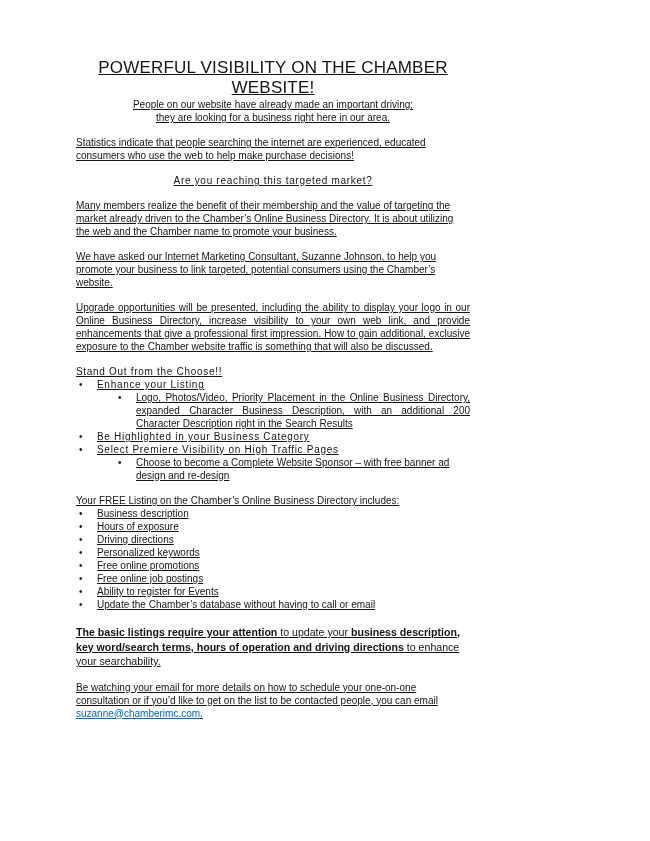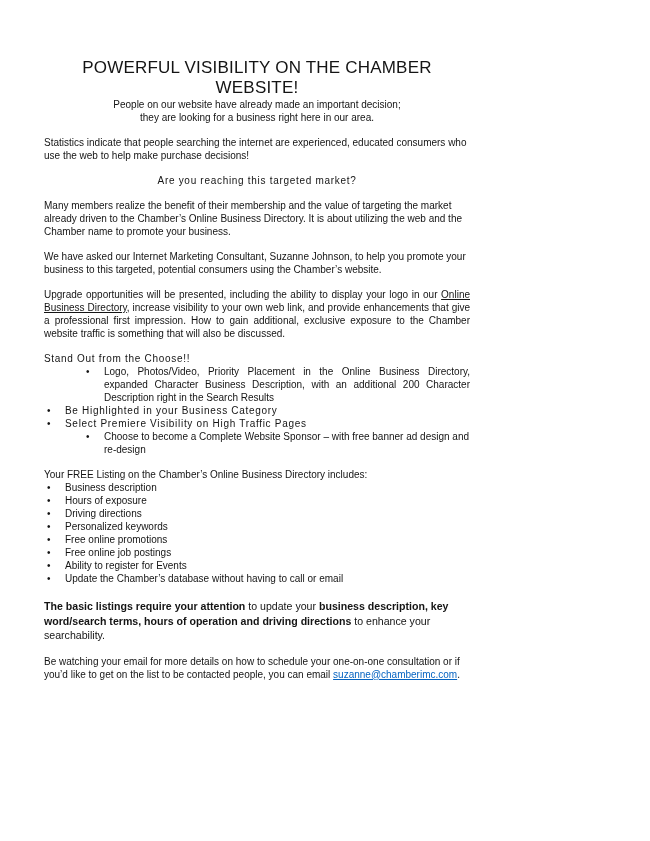--- a/index.html
+++ b/index.html
@@ -5,22 +5,22 @@
   html, body { margin:0; padding:0; background:#ffffff; }
   body {
     width:650px; height:841px;
     font-family:"Liberation Sans", sans-serif;
     color:#141414;
     overflow:hidden;
   }
   .page {
     box-sizing:border-box;
     width:542px; height:841px;
-    padding:58px 72px 0 44px;
-    font-size:10px; line-height:13px;
+    padding:58px 72px 0 76px;
+    font-size:10px; line-height:13px;text-decoration:underline;
   }
   .doc-title {
     font-size:17px; font-weight:400; line-height:20px;
     text-align:center; margin:0; letter-spacing:0.2px;
   }
   .subtitle { text-align:center; margin:0; }
   .para { margin:0 0 12px 0; }
   .mt { margin-top:12px; }
   .center { text-align:center; }
   .expanded { letter-spacing:0.7px; }
@@ -36,36 +36,37 @@
   }
   .b { font-weight:700; }
   .email-link { color:#0563C1; text-decoration:underline; cursor:pointer; }
 </style>
 </head>
 <body>
 
 <div class="page">
 
   <h1 class="doc-title">POWERFUL VISIBILITY ON THE CHAMBER WEBSITE!</h1>
-  <p class="subtitle">People on our website have already made an important decision;</p>
+  <p class="subtitle">People on our website have already made an important driving;</p>
   <p class="subtitle">they are looking for a business right here in our area.</p>
 
   <p class="para mt">Statistics indicate that people searching the internet are experienced, educated consumers who use the web to help make purchase decisions!</p>
 
   <p class="para center expanded">Are you reaching this targeted market?</p>
 
   <p class="para">Many members realize the benefit of their membership and the value of targeting the market already driven to the Chamber’s Online Business Directory. It is about utilizing the web and the Chamber name to promote your business.</p>
 
-  <p class="para">We have asked our Internet Marketing Consultant, Suzanne Johnson, to help you promote your business to this targeted, potential consumers using the Chamber’s website.</p>
+  <p class="para">We have asked our Internet Marketing Consultant, Suzanne Johnson, to help you promote your business to link targeted, potential consumers using the Chamber’s website.</p>
 
   <p class="para justify"><span>Upgrade opportunities will be presented, including the ability to display your logo in our </span><span class="underline">Online Business Directory</span><span>, increase visibility to your own web link, and provide enhancements that give a professional first impression. How to gain additional, exclusive exposure to the Chamber website traffic is something that will also be discussed.</span></p>
 
   <p class="para expanded" style="margin-bottom:0;">Stand Out from the Choose!!</p>
 
   <div class="list">
+    <div class="li1 expanded">Enhance your Listing</div>
     <div class="li2 justify">Logo, Photos/Video, Priority Placement in the Online Business Directory, expanded Character Business Description, with an additional 200 Character Description right in the Search Results</div>
     <div class="li1 expanded">Be Highlighted in your Business Category</div>
     <div class="li1 expanded">Select Premiere Visibility on High Traffic Pages</div>
     <div class="li2">Choose to become a Complete Website Sponsor – with free banner ad design and re-design</div>
   </div>
 
   <p class="para mt" style="margin-bottom:0;">Your FREE Listing on the Chamber’s Online Business Directory includes:</p>
 
   <div class="list">
     <div class="li1">Business description</div>

